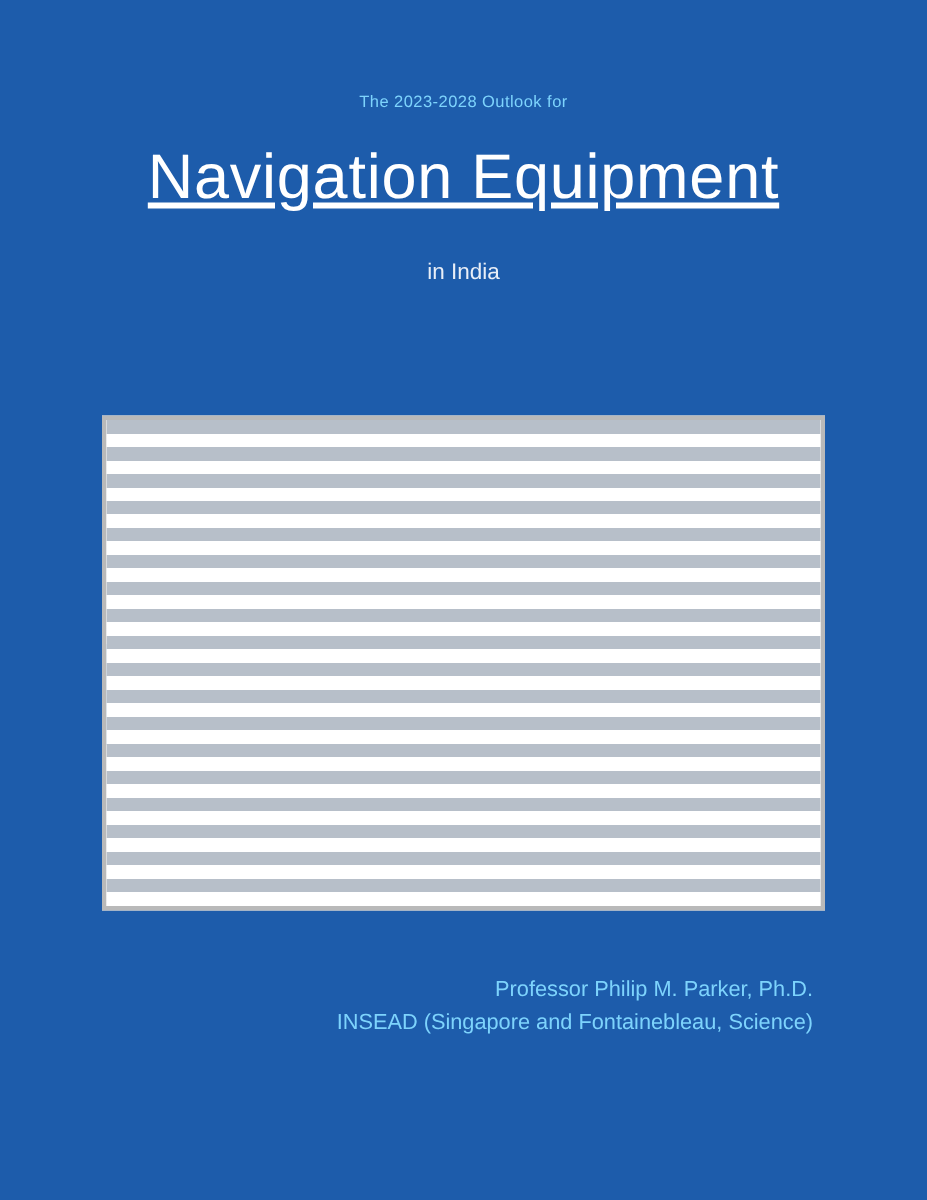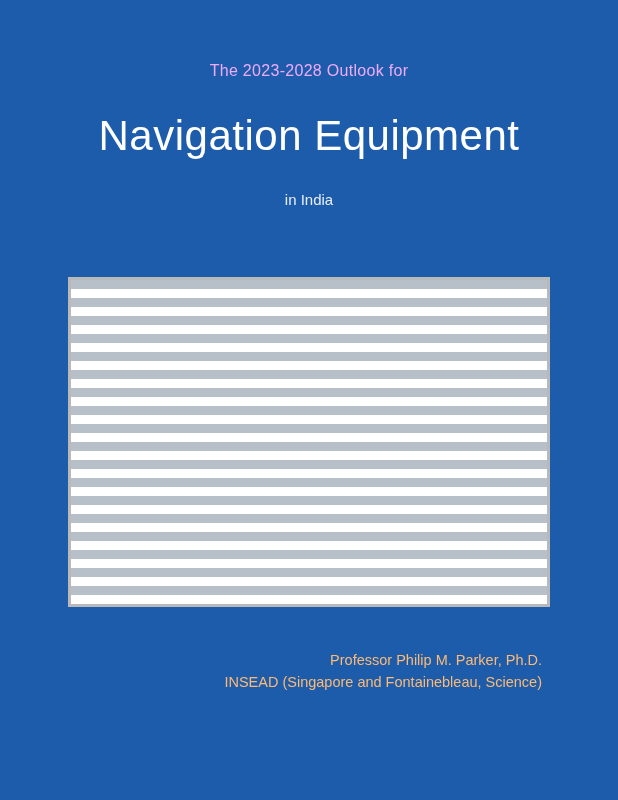--- a/index.html
+++ b/index.html
@@ -22,32 +22,33 @@
   }
   .title-block {
     position: absolute;
     top: 62px;
     left: 0;
     width: 618px;
     text-align: center;
     color: #ffffff;
   }
   .subtitle-top {
-    font-size: 16px;
+    font-size: 11px;
     letter-spacing: 0.3px;
-    color: #f0abfc;
+    color: #7dd3fc;
     font-weight: 400;
   }
   .main-title {
     font-size: 42px;
     font-weight: 400;
     letter-spacing: 0.5px;
-    margin-top: 32px;
+    margin-top: 20px;
     color: #ffffff;
     line-height: 1.15;
+    text-decoration: underline;
   }
   .subtitle-bottom {
     font-size: 15px;
     margin-top: 31px;
     color: #e8eef7;
     font-weight: 400;
   }
 
   
   .map-frame {
@@ -87,21 +88,21 @@
 
   
   .author-block {
     position: absolute;
     left: 0;
     top: 650px;
     width: 618px;
     padding-right: 76px;
     box-sizing: border-box;
     text-align: right;
-    color: #fdba74;
+    color: #7dd3fc;
     font-size: 14.5px;
     line-height: 1.5;
   }
   .author-line {
     display: block;
     white-space: nowrap;
   }
 </style>
 </head>
 <body>

